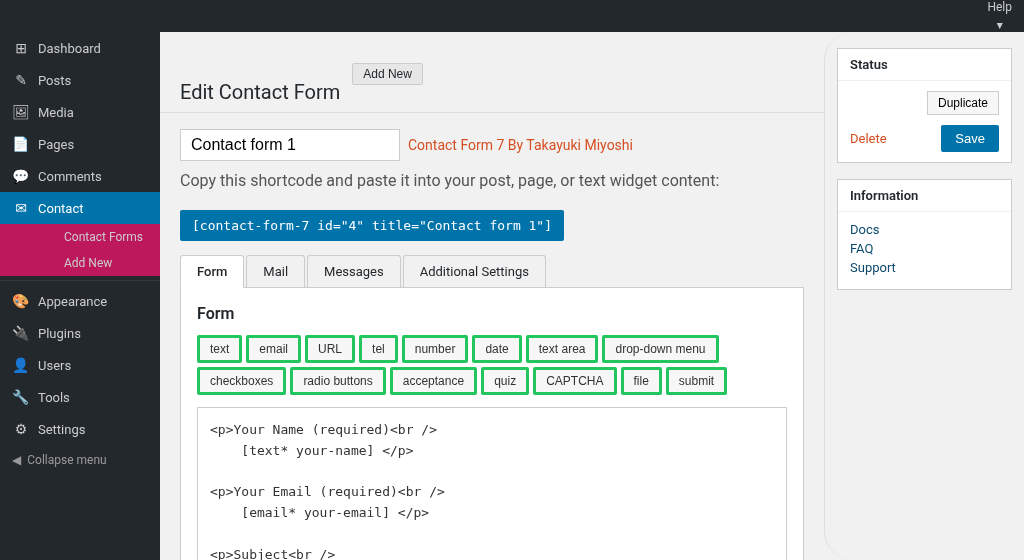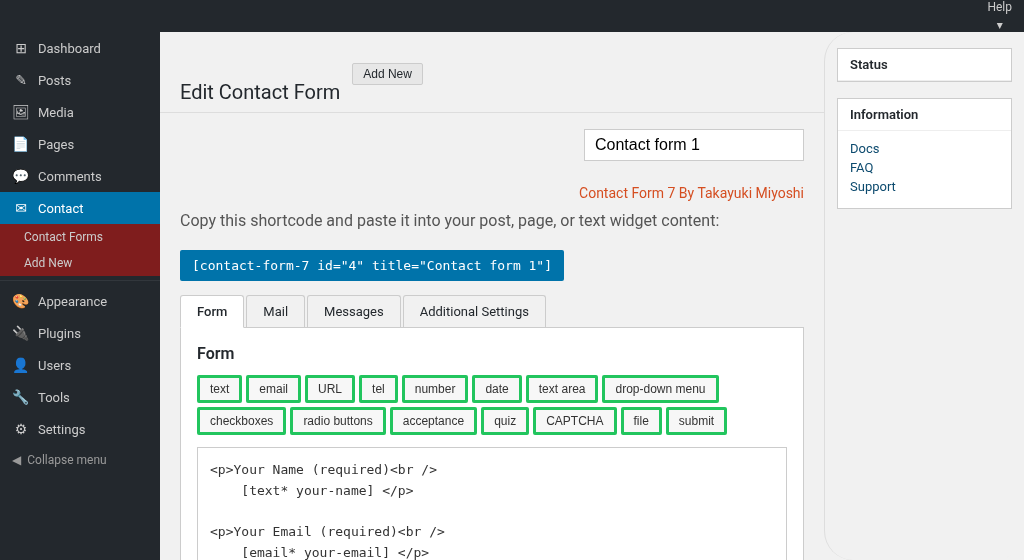--- a/index.html
+++ b/index.html
@@ -11,34 +11,34 @@
 
     
     .layout { display: flex; flex: 1; overflow: hidden; }
 
     
     .sidebar { width: 160px; background: #23282d; color: #ccc; flex-shrink: 0; overflow-y: auto; }
     .sidebar-item { display: flex; align-items: center; gap: 8px; padding: 8px 12px; cursor: pointer; font-size: 13px; color: #ccc; text-decoration: none; }
     .sidebar-item.active { background: #0073aa; color: #fff; }
     .sidebar-item .icon { font-size: 14px; width: 18px; text-align: center; }
     .sidebar-divider { height: 1px; background: #32373c; margin: 4px 0; }
-    .sidebar-submenu { background: #7f1d1d; }
+    .sidebar-submenu { background: #be185d; padding-left: 40px; }
     .sidebar-submenu .sidebar-item { padding: 6px 12px 6px 24px; font-size: 12px; }
     .sidebar-collapse { padding: 8px 12px; color: #999; font-size: 12px; cursor: pointer; display: flex; align-items: center; gap: 6px; }
 
     
     .content { flex: 1; overflow-y: auto; padding: 0; display: flex; flex-direction: column; }
     .content-header { padding: 12px 20px 8px; display: flex; align-items: center; gap: 12px; border-bottom: 1px solid #ddd; background: #f1f1f1; }
     .page-title { font-size: 20px; font-weight: 400; color: #23282d; margin-top: 36px; }
     .add-new-btn { background: #e7e7e7; border: 1px solid #ccc; color: #23282d; padding: 3px 10px; font-size: 12px; cursor: pointer; border-radius: 2px; }
 
     .content-body { padding: 16px 20px; flex: 1; }
 
     
-    .form-name-row { display: flex; align-items: flex-end; gap: 24px; margin-bottom: 10px; flex-direction: column; }
+    .form-name-row { display: flex; align-items: center; gap: 8px; margin-bottom: 10px; }
     .form-name-input { border: 1px solid #ccc; padding: 6px 10px; font-size: 16px; width: 220px; background: #fff; }
     .form-credit { color: #d54e21; font-size: 14px; }
 
     
     .shortcode-label { font-size: 16px; color: #555; margin-bottom: 20px; }
     .shortcode-box { background: #0073aa; color: #fff; padding: 8px 12px; font-family: monospace; font-size: 13px; margin-bottom: 14px; border-radius: 2px; display: inline-block; }
 
     
     .tabs { display: flex; border-bottom: 1px solid #ccc; margin-bottom: 0; }
     .tab { padding: 8px 16px; border: 1px solid #ccc; border-bottom: none; background: #f1f1f1; cursor: pointer; font-size: 13px; color: #23282d; margin-right: 2px; border-radius: 3px 3px 0 0; }
@@ -205,20 +205,29 @@
 &lt;p&gt;[submit "Send"]&lt;/p&gt;</div>
       </div>
 
     </div>
   </div>
 
   <div class="right-sidebar">
 
     <div class="meta-box">
       <div class="meta-box-title">Status</div>
+      <div class="meta-box-body">
+        <div style="display:flex; justify-content:flex-end; margin-bottom:10px;">
+          <button class="duplicate-btn">Duplicate</button>
+        </div>
+        <div class="meta-box-actions">
+          <a href="#" class="delete-link">Delete</a>
+          <button class="save-btn">Save</button>
+        </div>
+      </div>
     </div>
 
     <div class="meta-box">
       <div class="meta-box-title">Information</div>
       <div class="meta-box-body">
         <a href="#" class="info-box-link">Docs</a>
         <a href="#" class="info-box-link">FAQ</a>
         <a href="#" class="info-box-link">Support</a>
       </div>
     </div>

